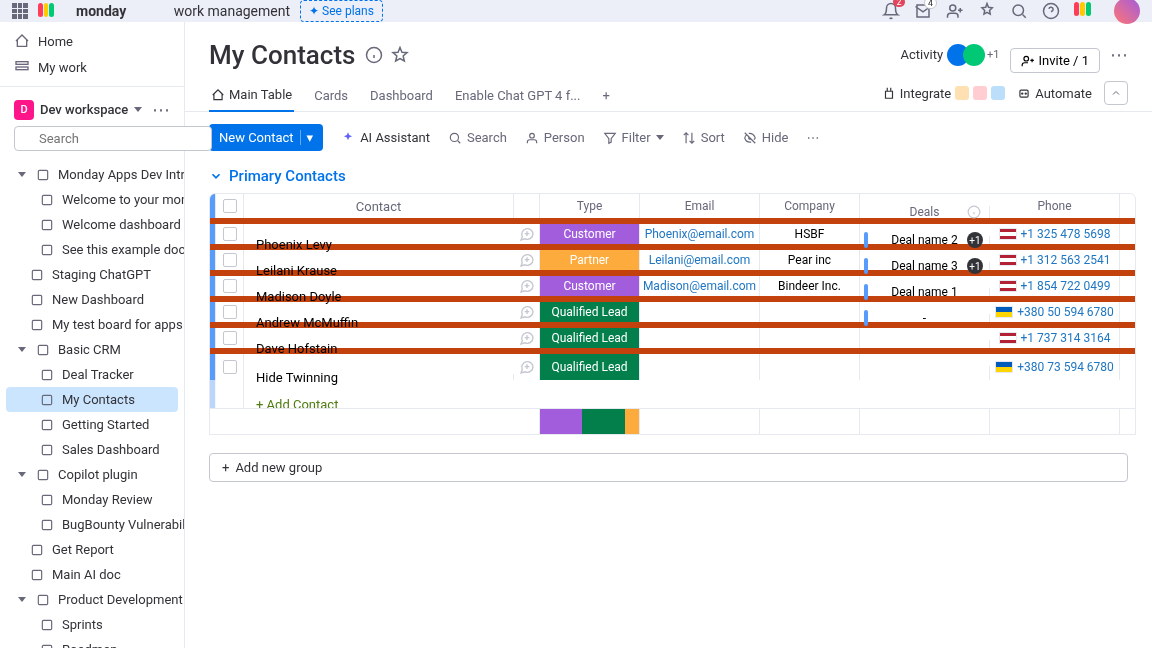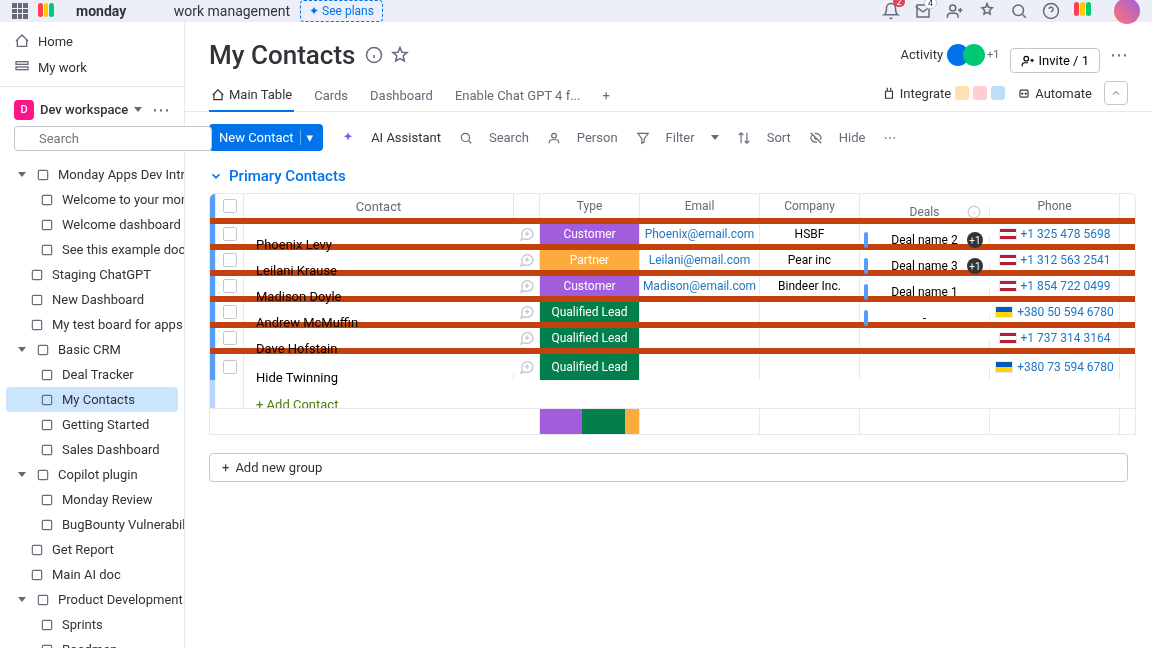--- a/index.html
+++ b/index.html
@@ -46,21 +46,21 @@
 .tab{padding:4px 2px 8px;display:flex;align-items:center;gap:4px;cursor:pointer;}
 .tab.active{color:#323338;border-bottom:2px solid #0073ea;margin-bottom:-1px;}
 .tabs-right{margin-left:auto;display:flex;align-items:center;gap:12px;padding-bottom:6px;}
 .integrate-btn{font-size:13px;color:#323338;display:flex;align-items:center;gap:4px;cursor:pointer;}
 .automate-btn{font-size:13px;color:#323338;display:flex;align-items:center;gap:4px;cursor:pointer;}
 .mini-ico{width:14px;height:14px;border-radius:3px;}
 .collap{width:24px;height:24px;border:1px solid #c5c7d0;border-radius:4px;display:flex;align-items:center;justify-content:center;cursor:pointer;}
 .toolbar{display:flex;align-items:center;gap:18px;padding:12px 24px;font-size:13px;color:#323338;}
 .new-contact{background:#0073ea;color:#fff;border:none;padding:6px 10px;border-radius:4px;font-size:13px;display:flex;align-items:center;gap:6px;cursor:pointer;}
 .new-contact .dd{border-left:1px solid rgba(255,255,255,0.4);padding-left:6px;}
-.tb-btn{display:flex;align-items:center;gap:16px;cursor:pointer;color:#676879;}
+.tb-btn{display:flex;align-items:center;gap:5px;cursor:pointer;color:#676879;}
 .tb-btn.ai{color:#323338;}
 .group-header{display:flex;align-items:center;gap:6px;padding:4px 24px;color:#0073ea;font-weight:500;font-size:15px;}
 .table{margin:4px 16px 0 24px;border:1px solid #e6e9ef;border-radius:6px 6px 0 0;overflow:hidden;font-size:13px;}
 .row{display:flex;border-bottom:6px solid #c2410c;height:26px;align-items:stretch;}
 .row.head{height:30px;color:#676879;}
 .row:last-child{border-bottom:none;}
 .c{border-right:1px solid #e6e9ef;display:flex;align-items:center;justify-content:center;position:relative;}
 .c.left{justify-content:flex-start;padding-left:12px;margin-top:20px;}
 .c-edge{width:6px;background:#579bfc;}
 .c-check{width:28px;}

